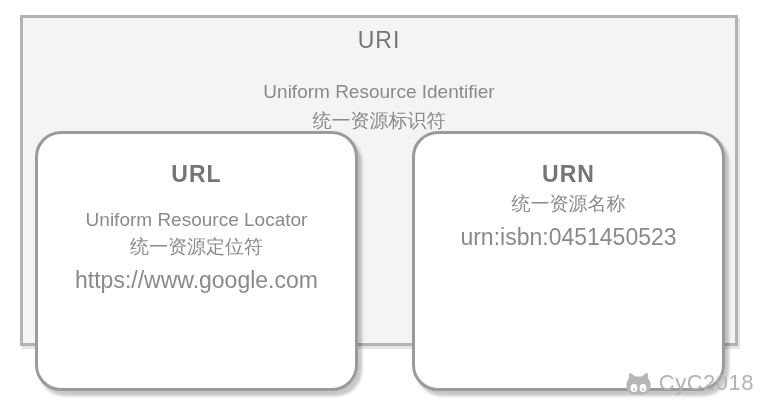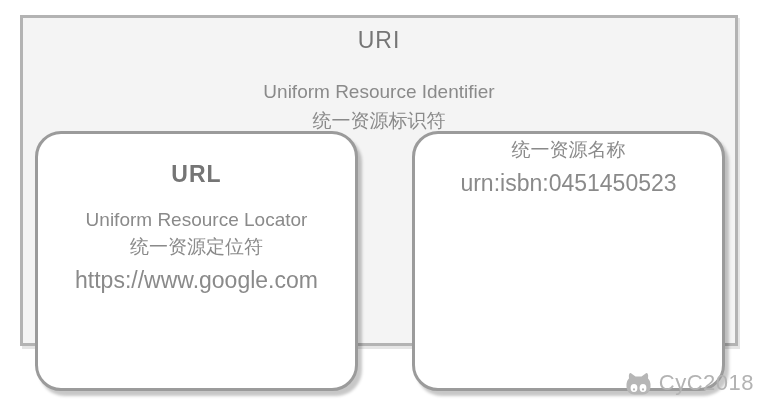--- a/index.html
+++ b/index.html
@@ -100,20 +100,21 @@
     </div>
 
     <div class="inner-box left">
       <div class="inner-title">URL</div>
       <div class="inner-name-en">Uniform Resource Locator</div>
       <div class="inner-name-zh">统一资源定位符</div>
       <div class="inner-example">https://www.google.com</div>
     </div>
 
     <div class="inner-box right">
+      <div class="inner-title">URN</div>
       <div class="inner-name-zh">统一资源名称</div>
       <div class="inner-example">urn:isbn:0451450523</div>
     </div>
 
   </div>
 
   <div class="watermark">
     <span>
       <svg class="cat-icon" width="29" height="25" viewBox="0 0 29 25" xmlns="http://www.w3.org/2000/svg">
 

